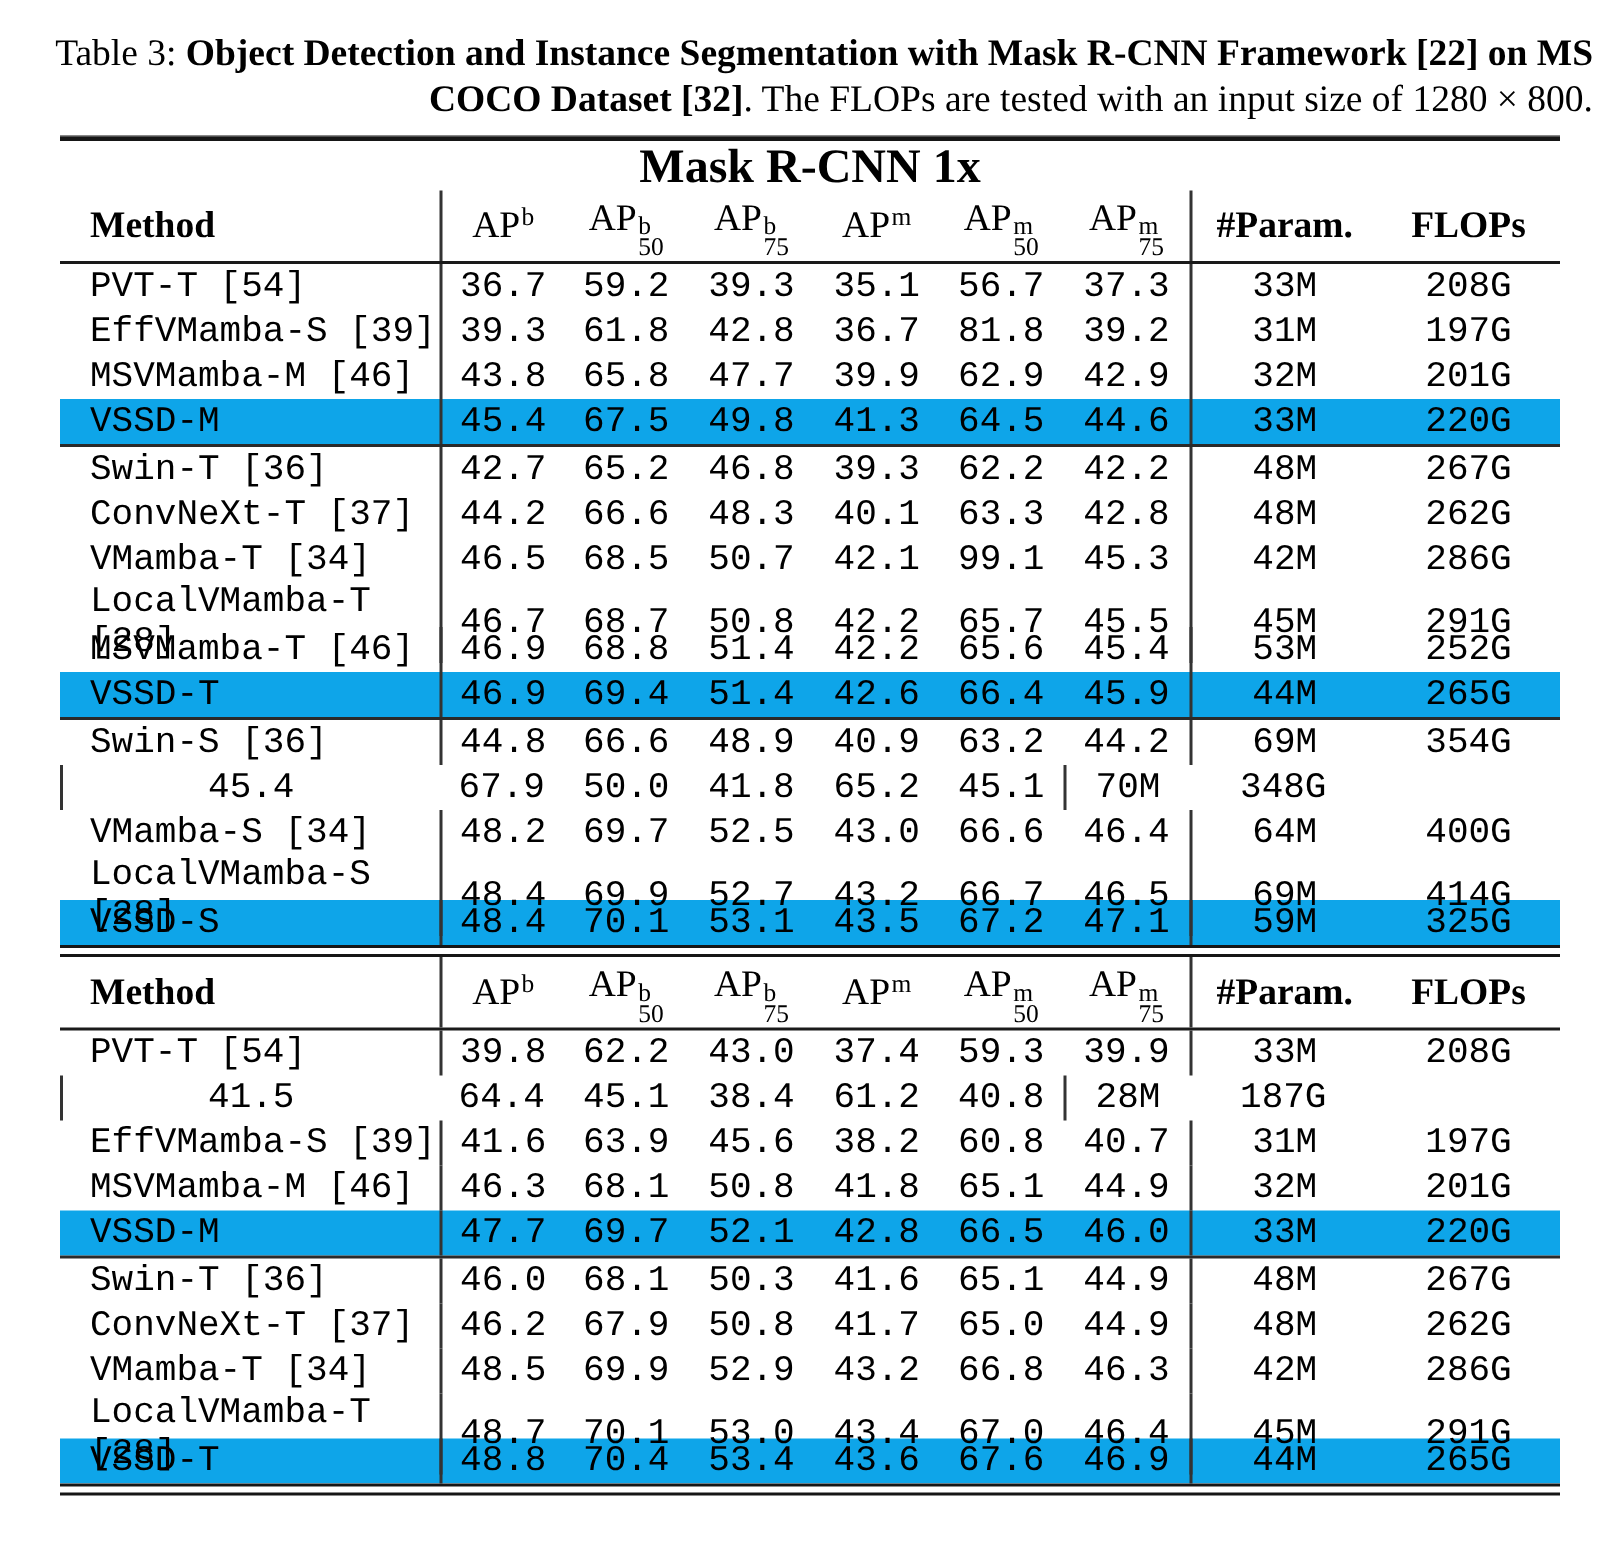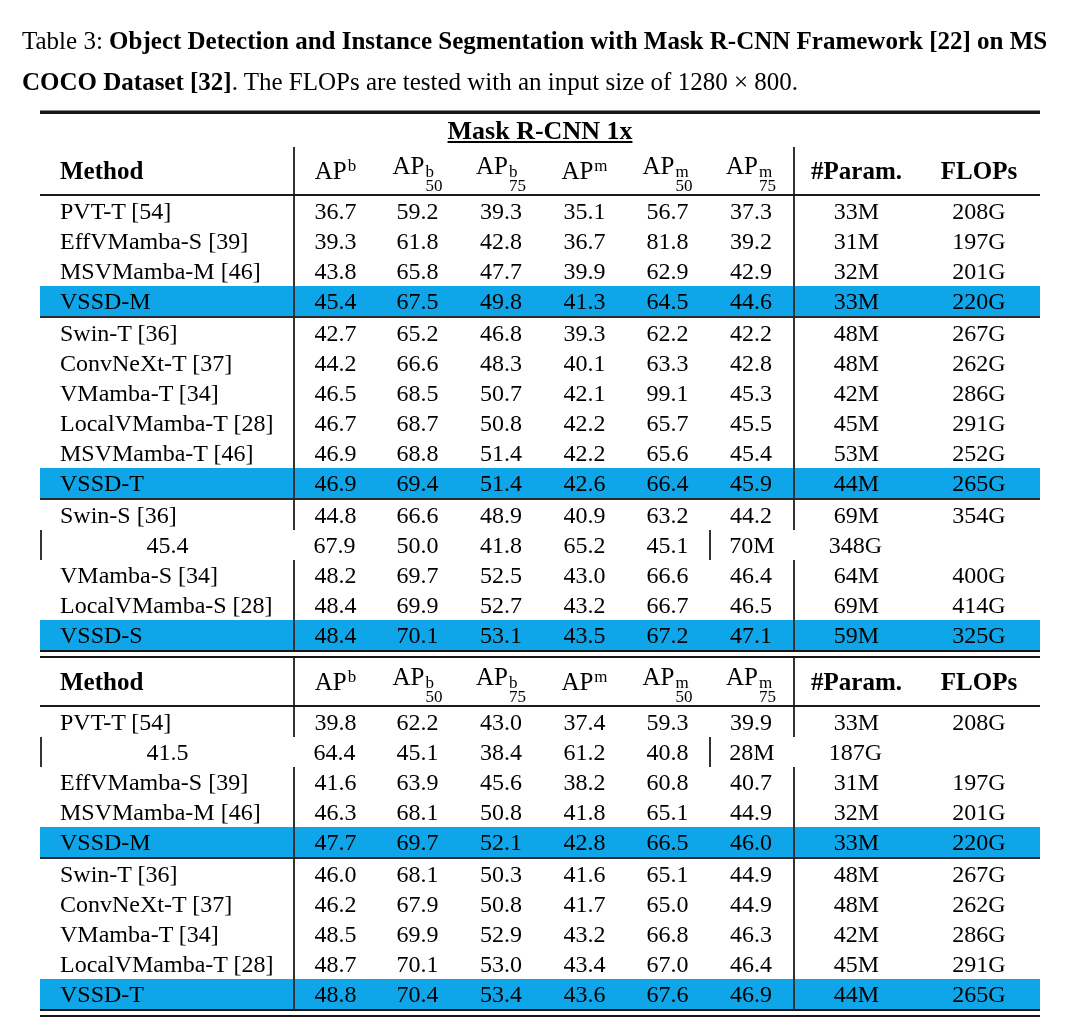--- a/index.html
+++ b/index.html
@@ -4,41 +4,41 @@
 <style>
   * { margin:0; padding:0; box-sizing:border-box; }
   html,body { background:#ffffff; }
   body {
     width:1080px; height:1034px; overflow:hidden;
     font-family:"Liberation Serif","DejaVu Serif",serif;
     color:#000;
   }
   .caption {
     margin:20px 18px 8px 22px;
-    font-size:25px; line-height:41px;
+    font-size:25px; line-height:31px;text-align:right;
   }
   .caption .b { font-weight:bold; }
   .table-area { margin:0 40px; width:1000px; }
 
   .rule-top    { height:4px; background:#161616; border-top:1px solid #888; }
   .rule-single { height:2px; background:#1a1a1a; }
   .rule-thin   { height:2px; background:#2a2a2a; }
   .rule-double { height:8px; border-top:2.5px solid #161616; border-bottom:2.5px solid #161616; background:#fff; }
 
   .title-row {
     height:33px; display:flex; align-items:center; justify-content:center;
-    font-weight:bold; font-size:26px;text-decoration:underline;
+    font-weight:bold; font-size:32px;
   }
   .grid-row {
     display:grid;
     grid-template-columns:253px 83px 83px 84px 83px 83px 84px 125px 122px;
     align-items:center;
   }
   .header-row { height:47px; font-size:25px; }
-  .data-row   { height:30px; font-size:24px; }
+  .data-row   { height:30px; font-size:24px;font-family:Liberation Mono, monospace; }
   .data-row.hl { background:#0ea5e9; }
 
   .c { display:flex; align-items:center; justify-content:center; height:100%; }
   .c.left { justify-content:flex-start; padding-left:20px; }
   .c.vr1, .c.vr2 { border-left:2px solid #333; }
   .bold { font-weight:bold; }
 
   .ap-head { display:inline-flex; align-items:baseline; }
   .ap-head .sup-only { font-size:17px; position:relative; top:-8px; margin-left:1px; }
   .supsub {

